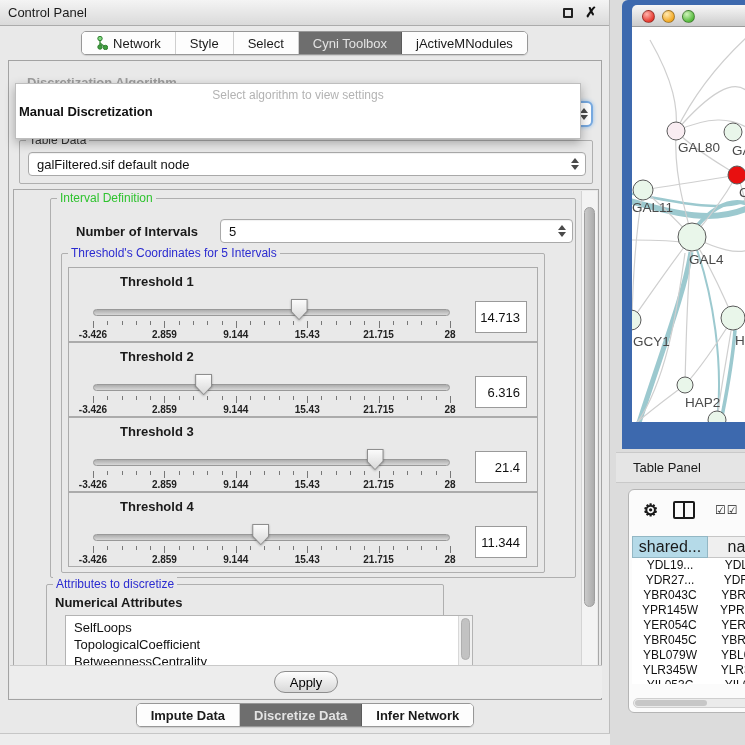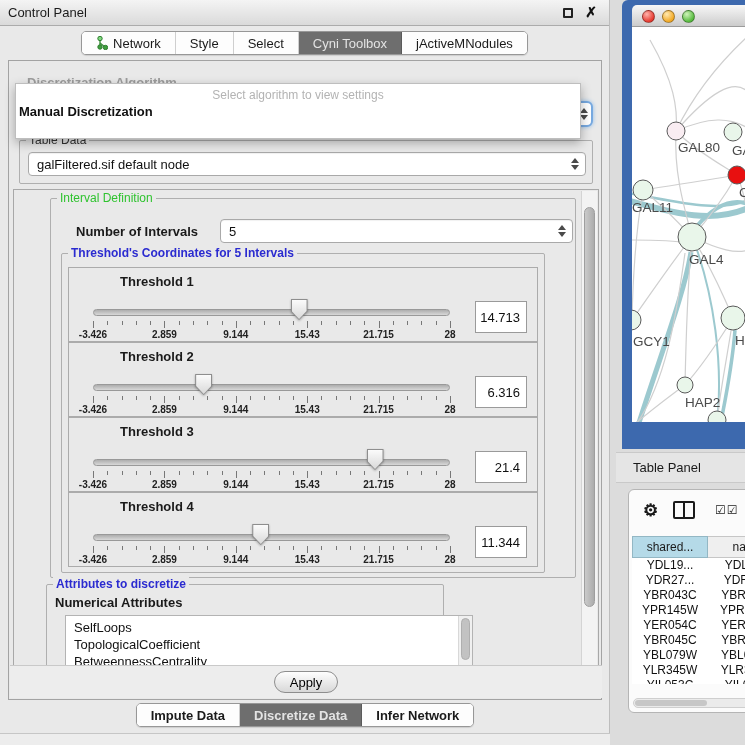--- a/index.html
+++ b/index.html
@@ -26,21 +26,21 @@
   .focus-combo .stepper { right:3px; }
 
   .popup { position:absolute; left:6px; top:22px; width:566px; height:56px; background:#FFFFFF; border:1px solid #BEBEBE; box-shadow:0 4px 10px rgba(0,0,0,.30); z-index:5; }
   .popup .hint { text-align:center; color:#B3B3B3; font-size:12px; padding-top:4px; }
   .popup .item { font-size:13px; padding:1px 4px 1px 3px; line-height:17px; color:#111; }
   .popup .item.bold { font-weight:bold; }
 
   .fieldset { position:absolute; border:1px solid #AFAFAF; border-radius:2px; }
   .fieldset > .legend { position:absolute; top:-8px; left:6px; background:#E9E9E9; padding:0 3px; font-size:12px; color:#333; white-space:nowrap; }
   .legend.green { color:#2FC32F; }
-  .legend.blue  { color:#2B2BD0;font-weight:bold; }
+  .legend.blue  { color:#2B2BD0; }
 
   .combo { position:absolute; background:#FFF; border:1px solid #A9A9A9; border-radius:4px; height:24px; display:flex; align-items:center; cursor:pointer; box-shadow:inset 0 1px 1px rgba(0,0,0,.06); }
   .combo .val { flex:1; padding-left:8px; font-size:13px; color:#111; overflow:hidden; white-space:nowrap; }
   .stepper { position:absolute; right:6px; top:50%; transform:translateY(-50%); display:flex; flex-direction:column; align-items:center; gap:2px; }
   .stepper .up { width:0; height:0; border-left:4px solid transparent; border-right:4px solid transparent; border-bottom:5px solid #4A4A4A; }
   .stepper .dn { width:0; height:0; border-left:4px solid transparent; border-right:4px solid transparent; border-top:5px solid #4A4A4A; }
 
   .fs-tabledata { left:10px; top:79px; width:574px; height:44px; }
 
   .scrollpanel { position:absolute; left:4px; top:128px; width:586px; height:478px; border:1px solid #A8A8A8; background:#E9E9E9; overflow:hidden; }
@@ -93,21 +93,21 @@
   .tp-bar .tp-title { position:absolute; left:17px; top:7px; font-size:13px; color:#1A1A1A; }
 
   .table-card { position:absolute; left:628px; top:489px; width:130px; height:224px; background:#FBFBFB; border:1px solid #B5B5B5; border-radius:6px; }
   .tc-toolbar { position:absolute; left:0; top:0; width:100%; height:44px; }
   .gear-ic { position:absolute; left:14px; top:10px; font-size:17px; font-weight:bold; color:#1A1A1A; cursor:pointer; }
   .split-ic { position:absolute; left:44px; top:11px; width:22px; height:18px; border:2px solid #1A1A1A; border-radius:2px; cursor:pointer; }
   .split-ic::after { content:""; position:absolute; left:8px; top:0; width:2px; height:100%; background:#1A1A1A; }
   .checks-ic { position:absolute; left:86px; top:13px; font-size:12px; letter-spacing:1px; color:#1A1A1A; cursor:pointer; }
 
   .tc-header { position:absolute; left:3px; top:46px; display:flex; }
-  .tc-header .hc { height:22px; font-size:12px; display:flex; align-items:center; justify-content:center; cursor:pointer; }
+  .tc-header .hc { height:22px; font-size:16px; display:flex; align-items:center; justify-content:center; cursor:pointer; }
   .tc-header .hc1 { width:76px; background:#B5DAE8; border:1px solid #93B7C4; }
   .tc-header .hc2 { width:80px; background:#EFEFEF; border:1px solid #C6C6C6; border-left:none; }
   .tc-rows { position:absolute; left:3px; top:68px; width:156px; height:126px; overflow:hidden; background:#FFF; }
   .trow { display:flex; height:15px; cursor:pointer; }
   .trow .c { font-size:12px; line-height:15px; text-align:center; color:#111; white-space:nowrap; overflow:hidden; }
   .trow .c1 { width:76px; }
   .trow .c2 { width:80px; }
   .hscroll { position:absolute; left:4px; top:208px; width:120px; height:10px; border-radius:5px; background:#EBEBEB; border:1px solid #CFCFCF; }
   .hscroll .thumb { position:absolute; left:1px; top:1px; width:72px; height:6px; border-radius:4px; background:#C7C7C7; cursor:pointer; }
 </style>

